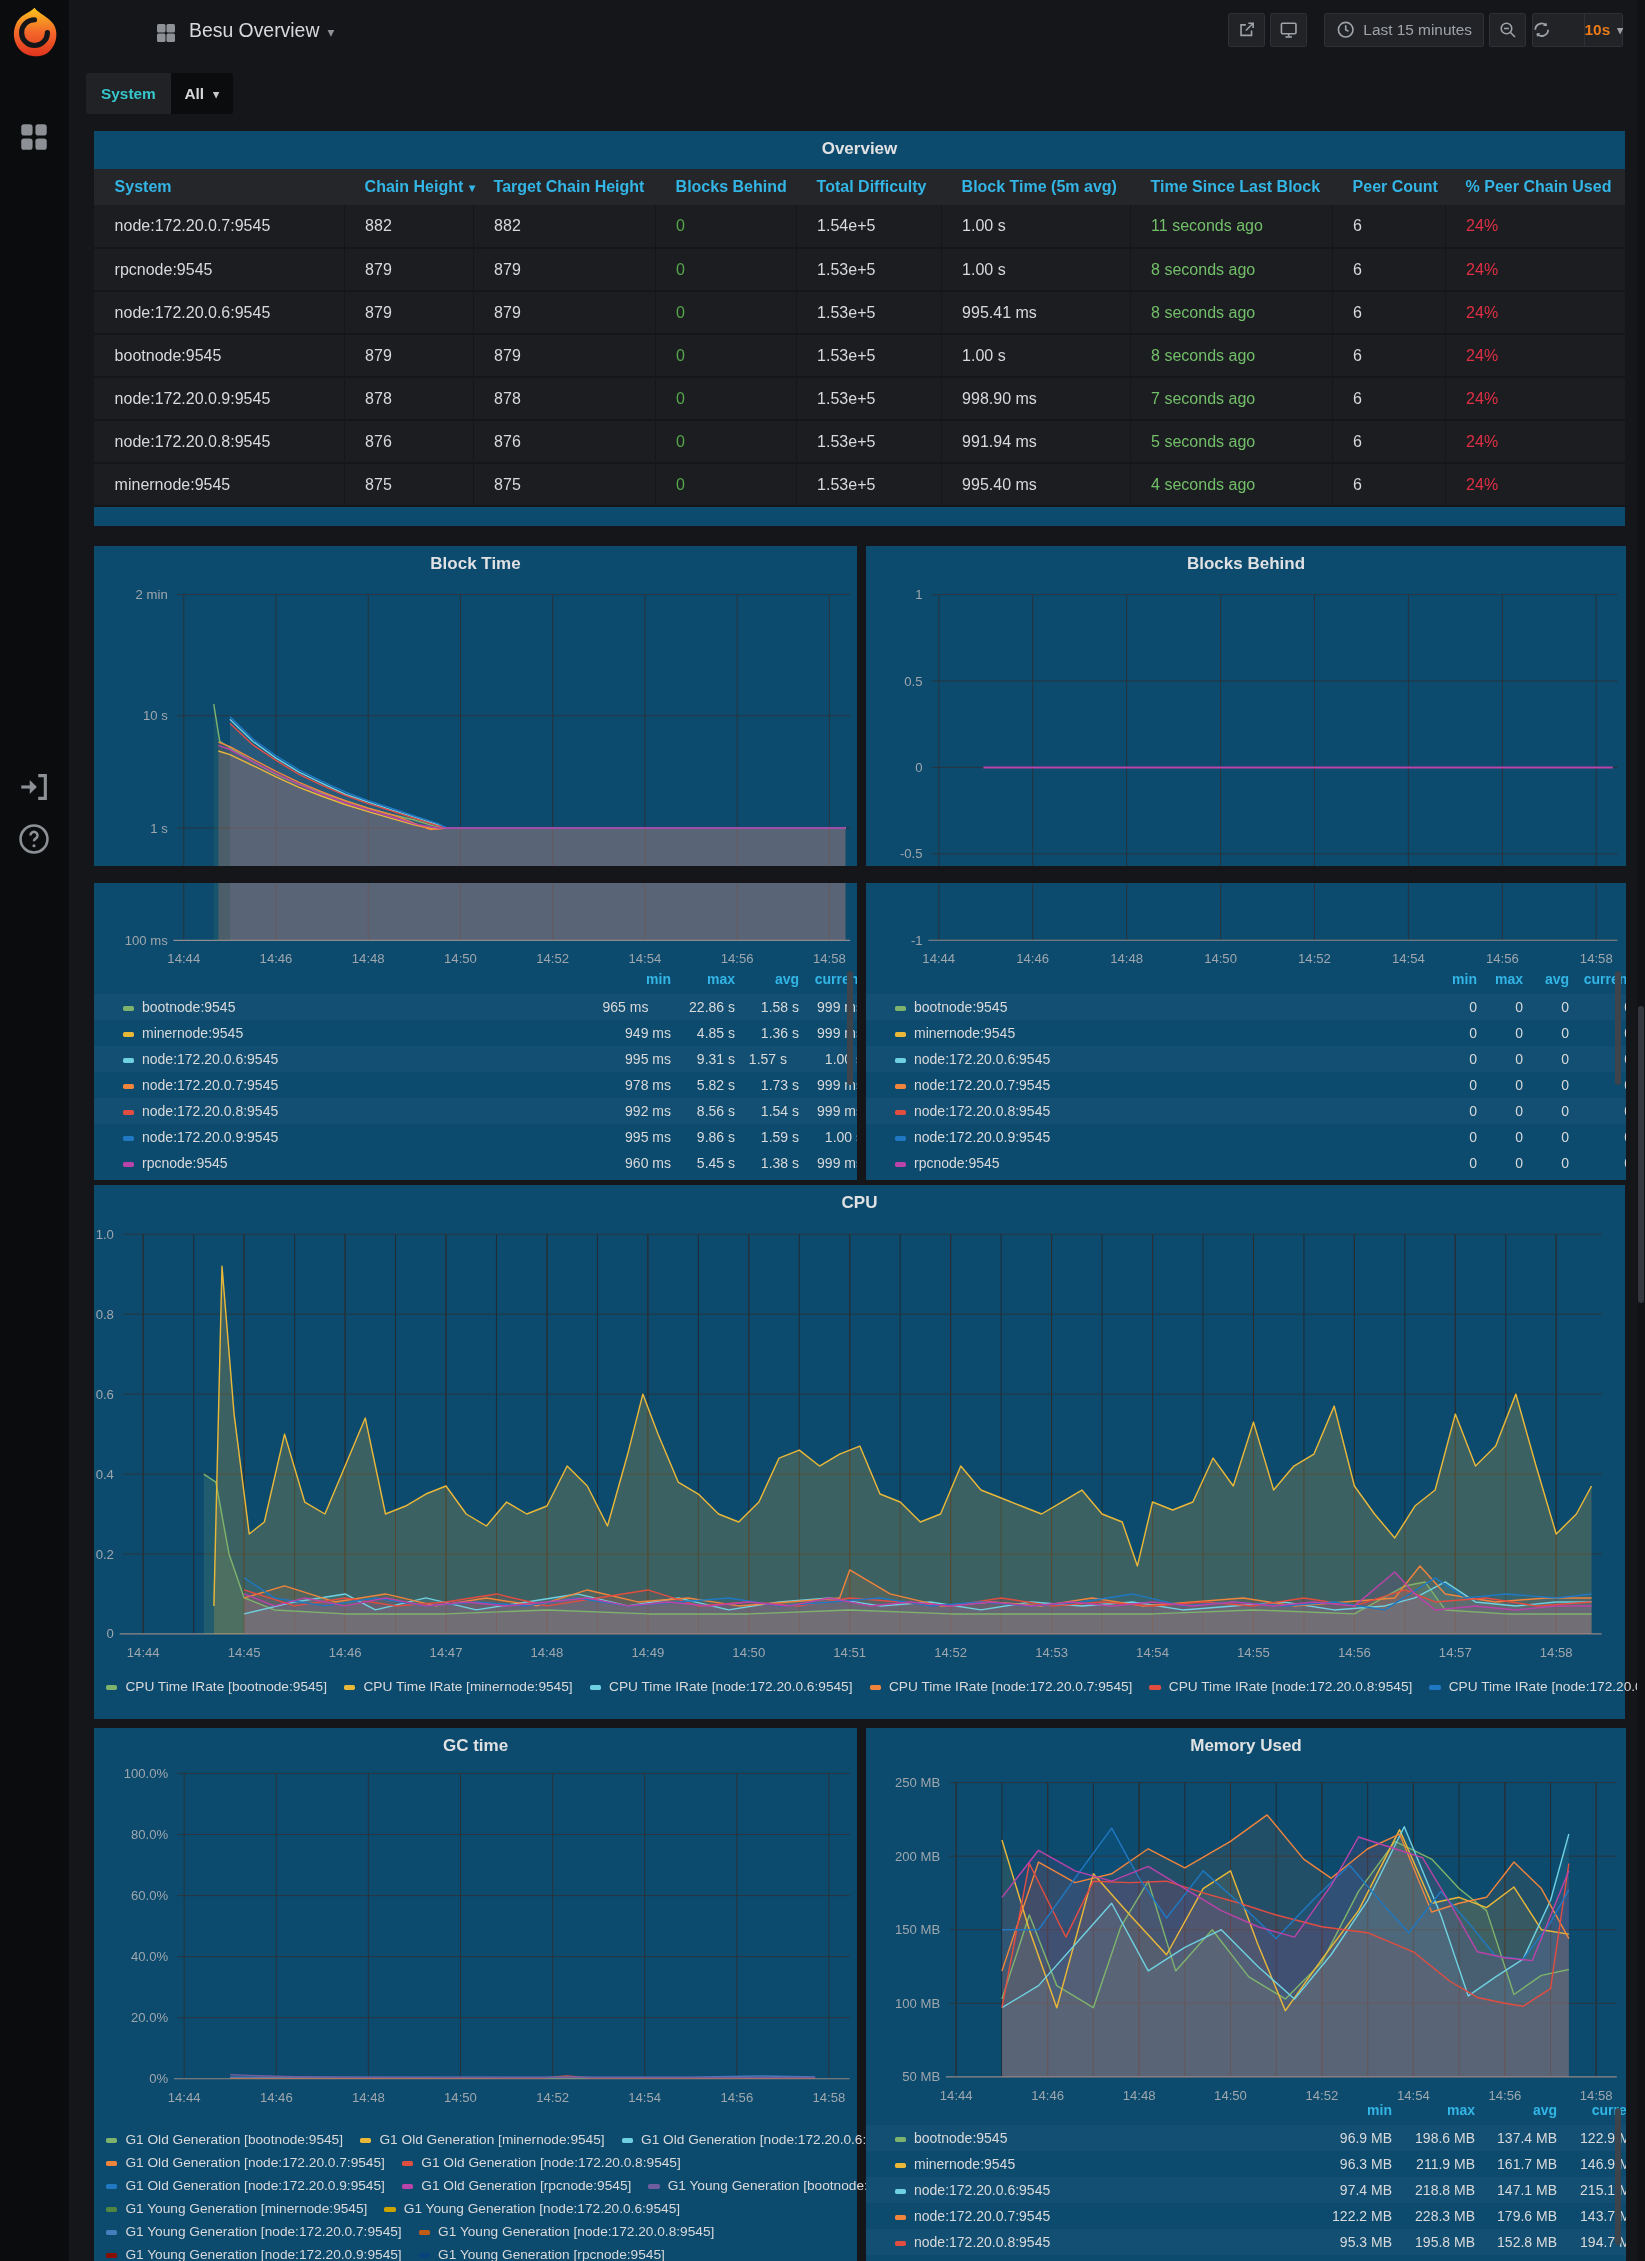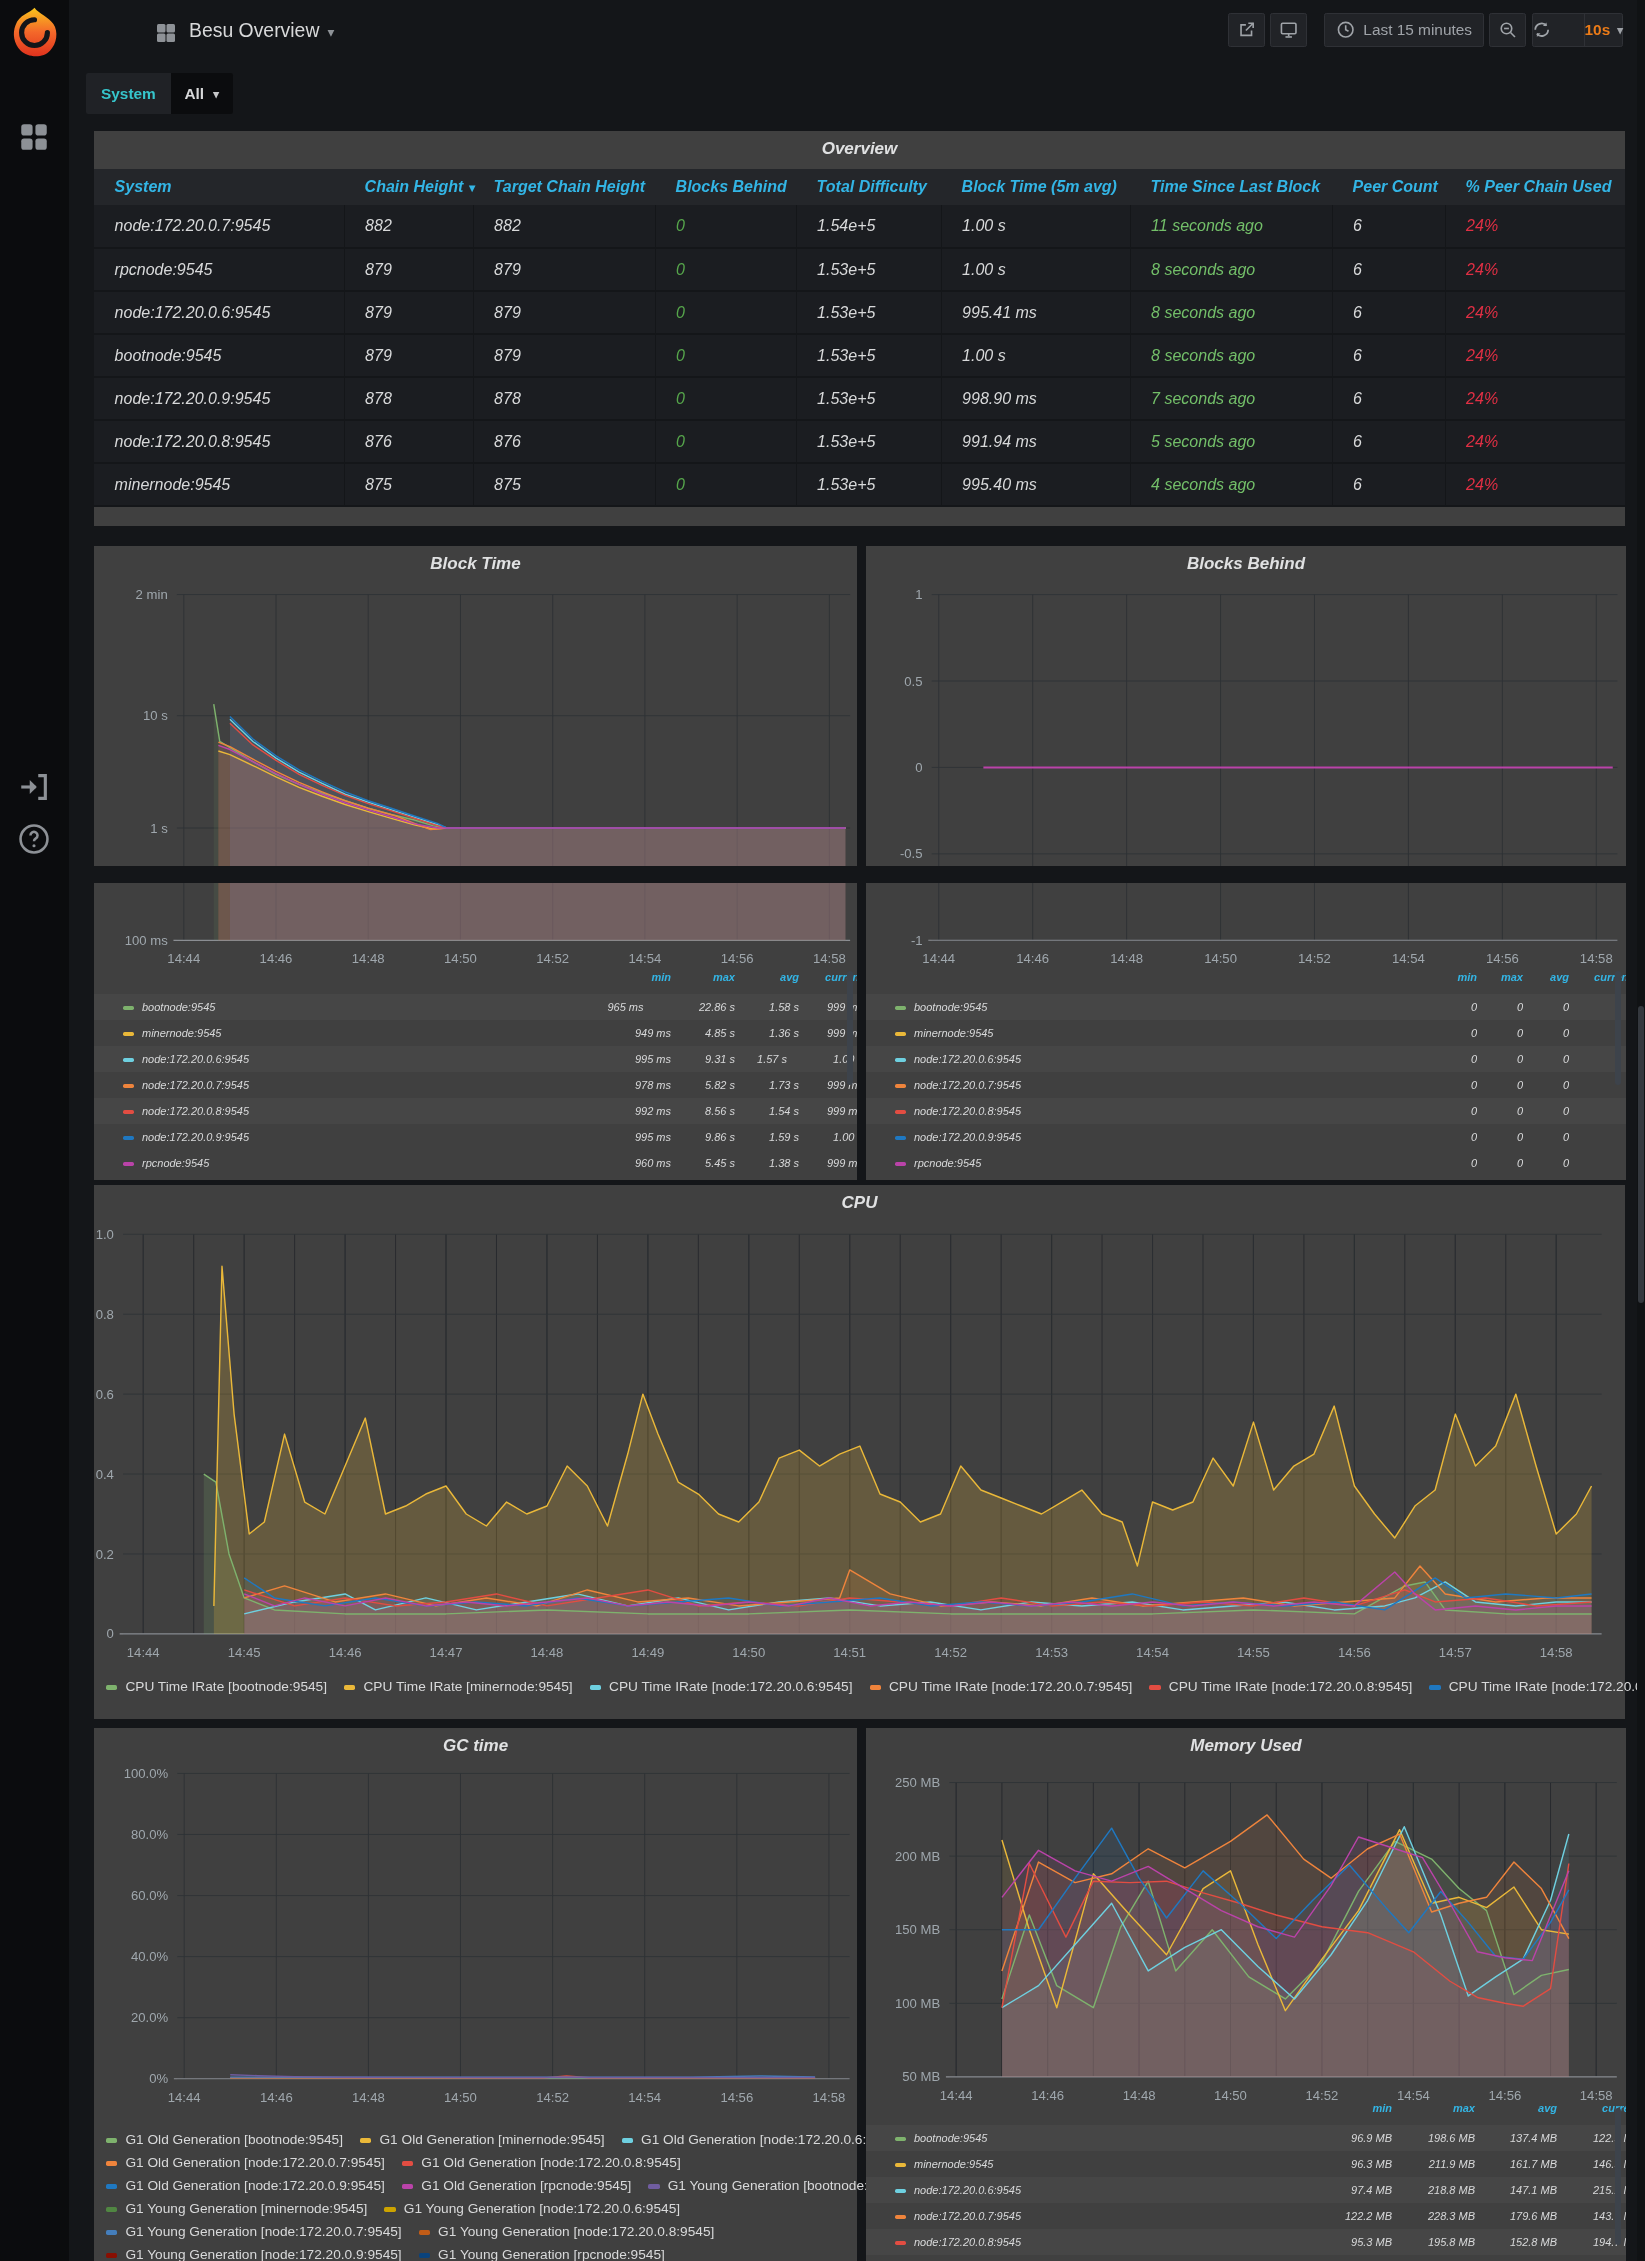--- a/index.html
+++ b/index.html
@@ -19,34 +19,34 @@
              color:#9fa3a8; font-size:15.4px; cursor:pointer; }
   .nav-btn svg { width:19.4px; height:19.4px; }
   
   #var-pill { position:absolute; left:86px; top:73px; height:41px; display:flex; z-index:20; }
   #var-label { background:#202226; color:#36c6cc; font-weight:bold; font-size:15.4px;
                display:flex; align-items:center; padding:0 15px; border-radius:2.3px 0 0 2.3px; }
   #var-value { background:#0b0c0e; color:#d8d9da; font-weight:bold; font-size:15.4px;
                display:flex; align-items:center; padding:0 13.7px; border-radius:0 2.3px 2.3px 0; cursor:pointer; }
   #var-value .caret { font-size:11.4px; color:#c7c8ca; margin-left:9.1px; }
   
-  .panel { position:absolute; background:#404040;font-style:italic; }
+  .panel { position:absolute; background:#0c4a6e; }
   .panel-title { position:absolute; left:0; right:0; top:8px; text-align:center;
                  font-size:17px; font-weight:bold; color:#e0e1e2; cursor:pointer; }
   
   #ov-table { position:absolute; left:0; top:38px; width:100%; border-collapse:collapse; table-layout:fixed; }
   #ov-table th { background:#24262a; color:#33b5e5; font-size:16px; font-weight:bold; text-align:left;
                  padding:9.1px 0 9.1px 20.6px; cursor:pointer; white-space:nowrap; }
   #ov-table td { background:#1b1d21; font-size:16px; padding:0 0 0 20.6px; height:43px;
                  border-bottom:2.3px solid #141619; border-left:1.1px solid #141619; white-space:nowrap; }
   #ov-table td:first-child { border-left:none; }
   .c-green { color:#56a64b; } .c-tgreen { color:#73bf69; } .c-red { color:#e02f44; }
   .sort-caret { font-size:11.4px; }
   
-  .legend-table { position:absolute; overflow:hidden; font-size:11px;font-style:italic; }
+  .legend-table { position:absolute; overflow:hidden; font-size:14px; }
   .lg-head { position:relative; height:23px; color:#33b5e5; font-weight:bold; }
   .lg-col { position:absolute; text-align:right; }
   .lg-row { position:relative; height:26px; line-height:26px; color:#d8d9da; }
   .lg-row.alt { background:rgba(255,255,255,0.03); }
   .lg-name { position:absolute; left:28.6px; cursor:pointer; white-space:nowrap; }
   .swatch { display:inline-block; width:11.4px; height:4.6px; border-radius:1.7px; margin-right:8px; vertical-align:middle; }
   
   .inline-legend { position:absolute; font-size:13.7px; color:#d8d9da; }
   .il-line { white-space:nowrap; margin-bottom:8px; }
   .il-item { display:inline-block; margin-right:17px; cursor:pointer; }

